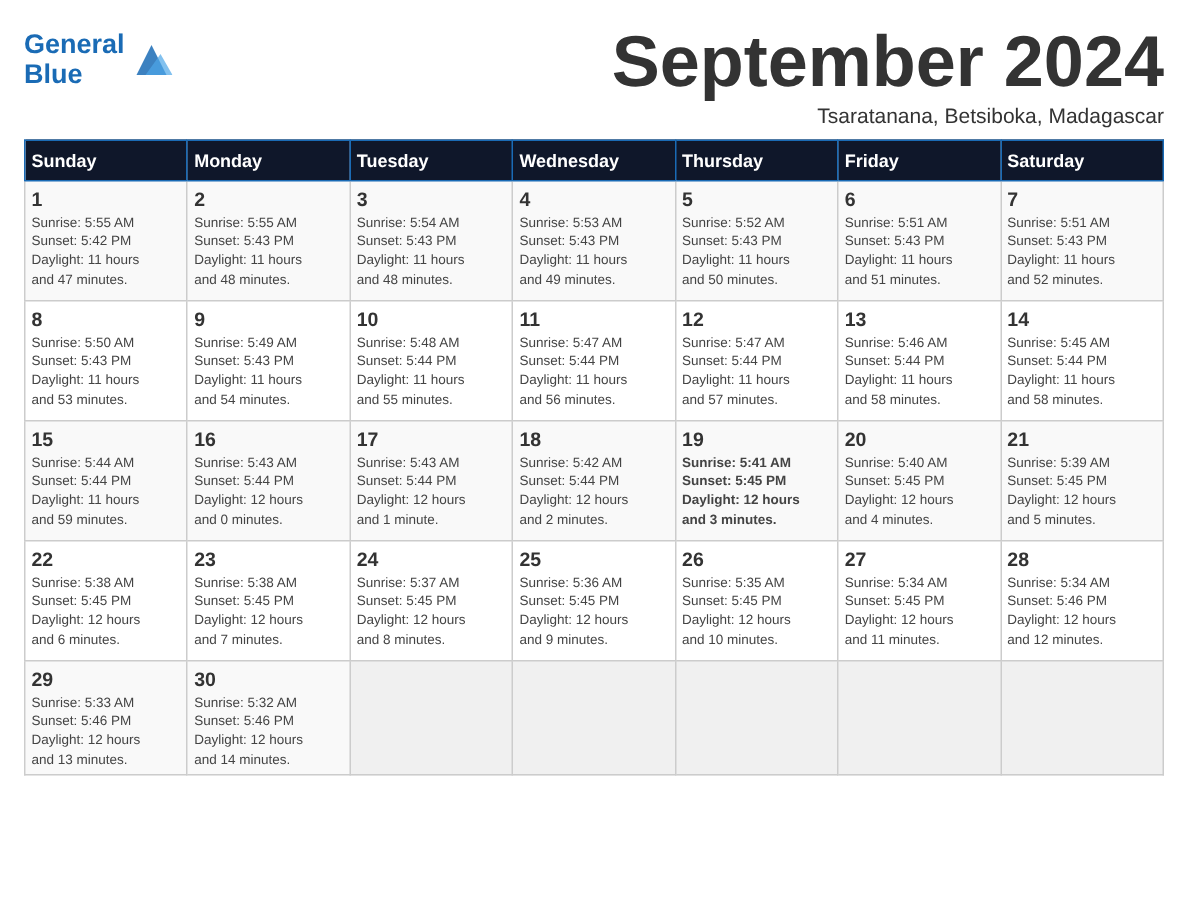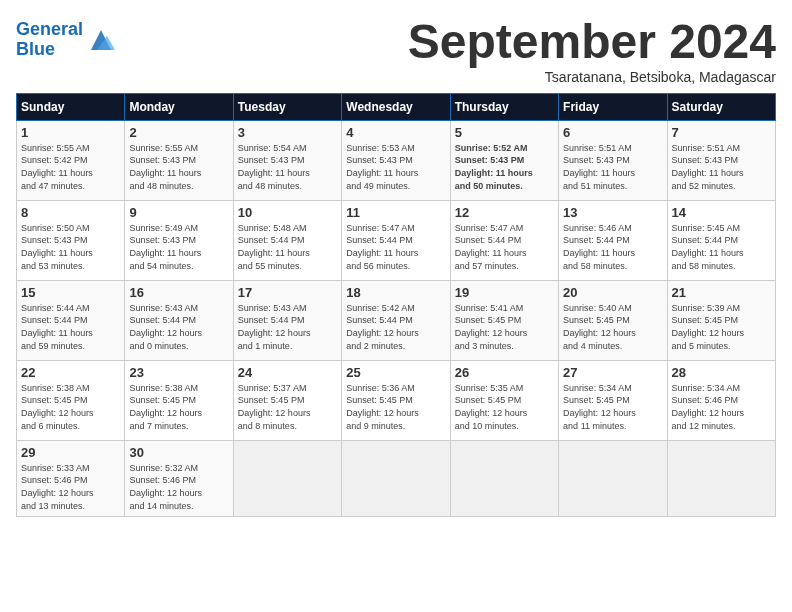--- a/index.html
+++ b/index.html
@@ -152,21 +152,21 @@
         </td>
         <td>
           <span class="day-number">4</span>
           <div class="day-info" style="white-space: pre-line;">Sunrise: 5:53 AM
 Sunset: 5:43 PM
 Daylight: 11 hours
 and 49 minutes.</div>
         </td>
         <td>
           <span class="day-number">5</span>
-          <div class="day-info" style="white-space: pre-line; font-weight: bold;">Sunrise: 5:52 AM
+          <div class="day-info" style="white-space: pre-line;">Sunrise: 5:52 AM
 Sunset: 5:43 PM
 Daylight: 11 hours
 and 50 minutes.</div>
         </td>
         <td>
           <span class="day-number">6</span>
           <div class="day-info" style="white-space: pre-line;">Sunrise: 5:51 AM
 Sunset: 5:43 PM
 Daylight: 11 hours
 and 51 minutes.</div>
@@ -254,21 +254,21 @@
         </td>
         <td>
           <span class="day-number">18</span>
           <div class="day-info" style="white-space: pre-line;">Sunrise: 5:42 AM
 Sunset: 5:44 PM
 Daylight: 12 hours
 and 2 minutes.</div>
         </td>
         <td>
           <span class="day-number">19</span>
-          <div class="day-info" style="white-space: pre-line;">Sunrise: 5:41 AM
+          <div class="day-info" style="white-space: pre-line; font-weight: bold;">Sunrise: 5:41 AM
 Sunset: 5:45 PM
 Daylight: 12 hours
 and 3 minutes.</div>
         </td>
         <td>
           <span class="day-number">20</span>
           <div class="day-info" style="white-space: pre-line;">Sunrise: 5:40 AM
 Sunset: 5:45 PM
 Daylight: 12 hours
 and 4 minutes.</div>

